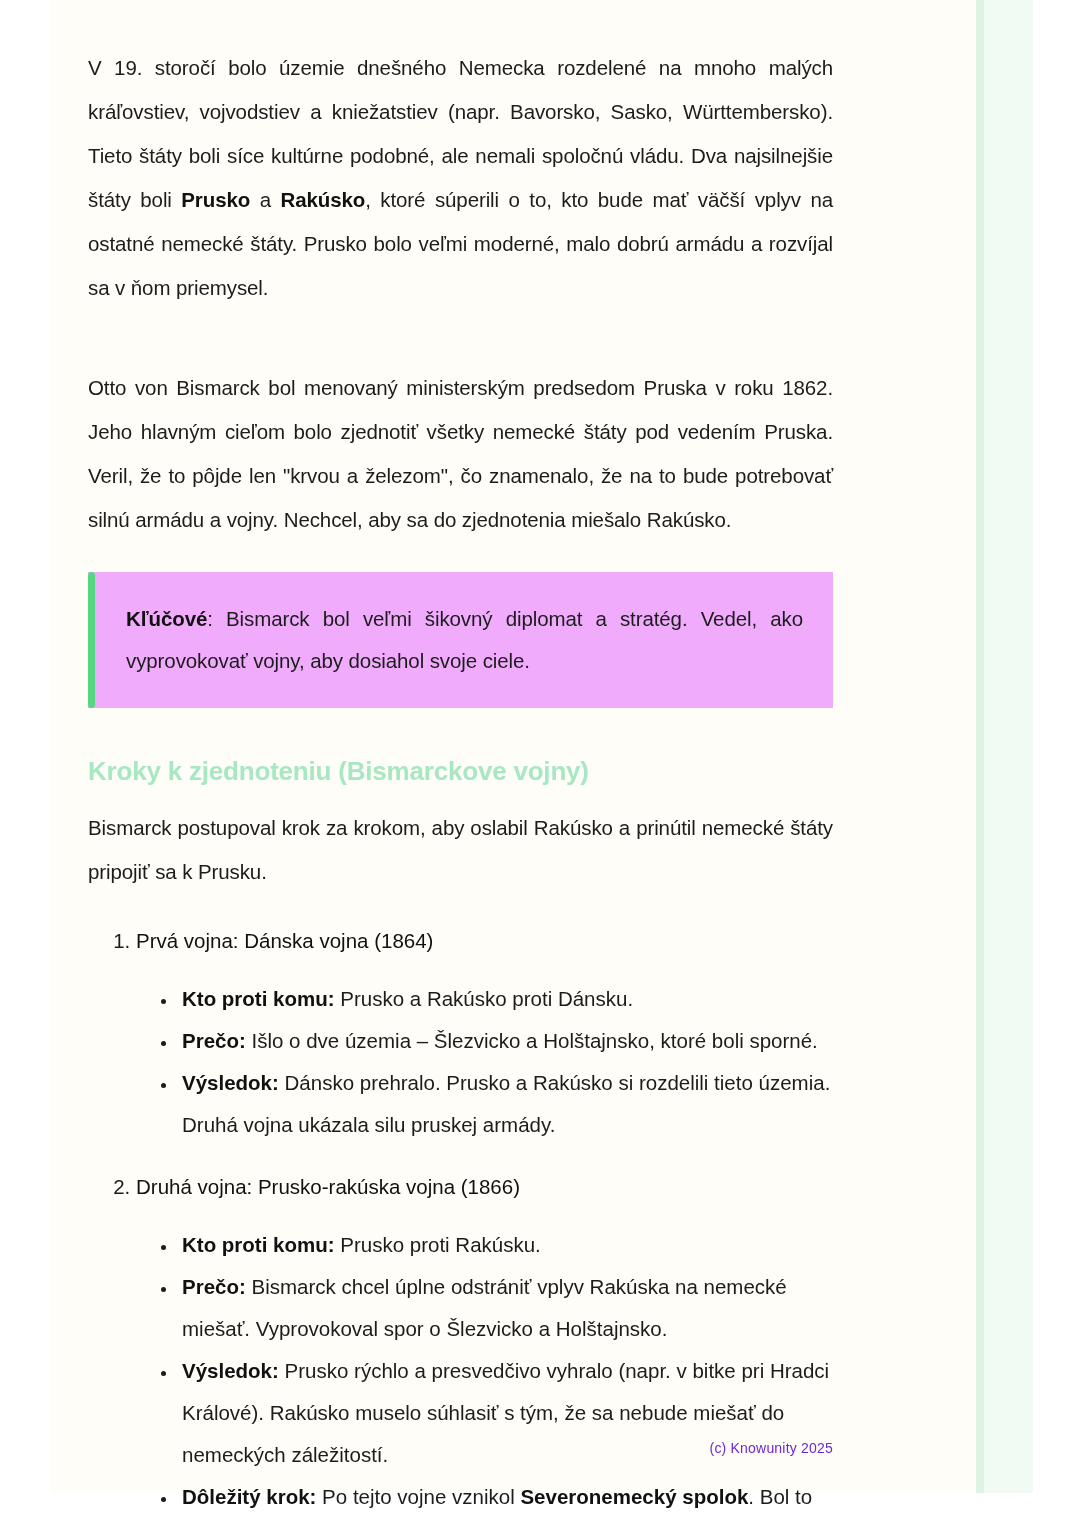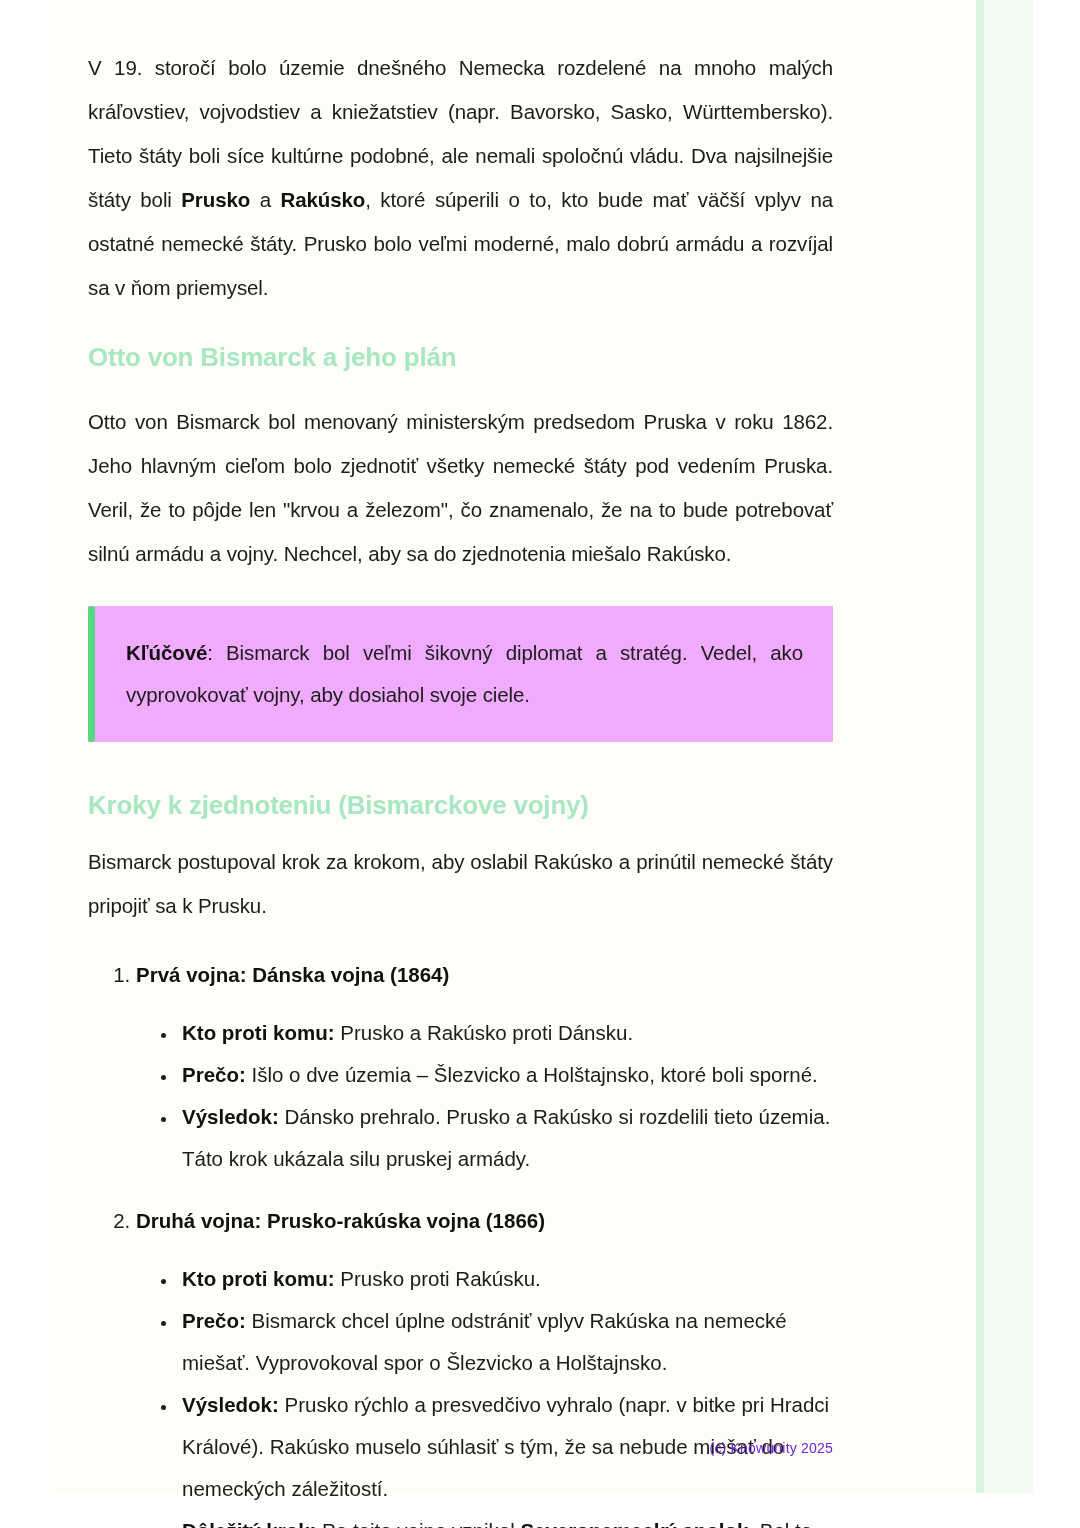--- a/index.html
+++ b/index.html
@@ -103,21 +103,21 @@
     padding: 0 0 0 48px;
     list-style: decimal;
   }
   ol.steps > li {
     font-size: 20.5px;
     line-height: 42px;
     color: #1c1c1c;
     margin: 0;
   }
   ol.steps > li::marker { font-weight: normal; }
-  .step-title { font-weight: bold; color: #111111; }
+  .step-title { font-weight: normal; color: #111111; }
 
   ul.subs {
     margin: 0;
     padding: 0 0 0 42px;
     list-style: disc;
   }
   ul.subs > li {
     font-size: 20.5px;
     line-height: 42px;
     color: #1c1c1c;
@@ -154,21 +154,20 @@
   <div class="paper"></div>
 
   <div class="content">
 
     <div class="sp-a"></div>
 
     <p class="para"><span>V 19. storočí bolo územie dnešného Nemecka rozdelené na mnoho malých kráľovstiev, vojvodstiev a kniežatstiev (napr. Bavorsko, Sasko, Württembersko). Tieto štáty boli síce kultúrne podobné, ale nemali spoločnú vládu. Dva najsilnejšie štáty boli </span><b>Prusko</b><span> a </span><b>Rakúsko</b><span>, ktoré súperili o to, kto bude mať väčší vplyv na ostatné nemecké štáty. Prusko bolo veľmi moderné, malo dobrú armádu a rozvíjal sa v ňom priemysel.</span></p>
 
     <div class="sp-e"></div>
 
-    <h2 class="h2">Otto von Bismarck a jeho plán</h2>
 
     <div class="sp-c"></div>
 
     <p class="para">Otto von Bismarck bol menovaný ministerským predsedom Pruska v roku 1862. Jeho hlavným cieľom bolo zjednotiť všetky nemecké štáty pod vedením Pruska. Veril, že to pôjde len "krvou a železom", čo znamenalo, že na to bude potrebovať silnú armádu a vojny. Nechcel, aby sa do zjednotenia miešalo Rakúsko.</p>
 
     <div class="sp-e"></div>
 
     <div class="callout">
       <div class="callout-bar"></div>
       <p class="para"><b>Kľúčové</b><span>: </span><span>Bismarck bol veľmi šikovný diplomat a stratég. Vedel, ako vyprovokovať vojny, aby dosiahol svoje ciele.</span></p>
@@ -185,21 +184,21 @@
     <div class="sp-c"></div>
 
     <ol class="steps">
 
       <li>
         <span class="step-title">Prvá vojna: Dánska vojna (1864)</span>
         <div class="sp-f"></div>
         <ul class="subs">
           <li><b>Kto proti komu:</b><span> Prusko a Rakúsko proti Dánsku.</span></li>
           <li><b>Prečo:</b><span> Išlo o dve územia – Šlezvicko a Holštajnsko, ktoré boli sporné.</span></li>
-          <li><b>Výsledok:</b><span> Dánsko prehralo. Prusko a Rakúsko si rozdelili tieto územia. Táto krok ukázala silu pruskej armády.</span></li>
+          <li><b>Výsledok:</b><span> Dánsko prehralo. Prusko a Rakúsko si rozdelili tieto územia. Druhá vojna ukázala silu pruskej armády.</span></li>
         </ul>
         <div class="sp-b"></div>
       </li>
 
       <li>
         <span class="step-title">Druhá vojna: Prusko-rakúska vojna (1866)</span>
         <div class="sp-f"></div>
         <ul class="subs">
           <li><b>Kto proti komu:</b><span> Prusko proti Rakúsku.</span></li>
           <li><b>Prečo:</b><span> Bismarck chcel úplne odstrániť vplyv Rakúska na nemecké miešať. Vyprovokoval spor o Šlezvicko a Holštajnsko.</span></li>

